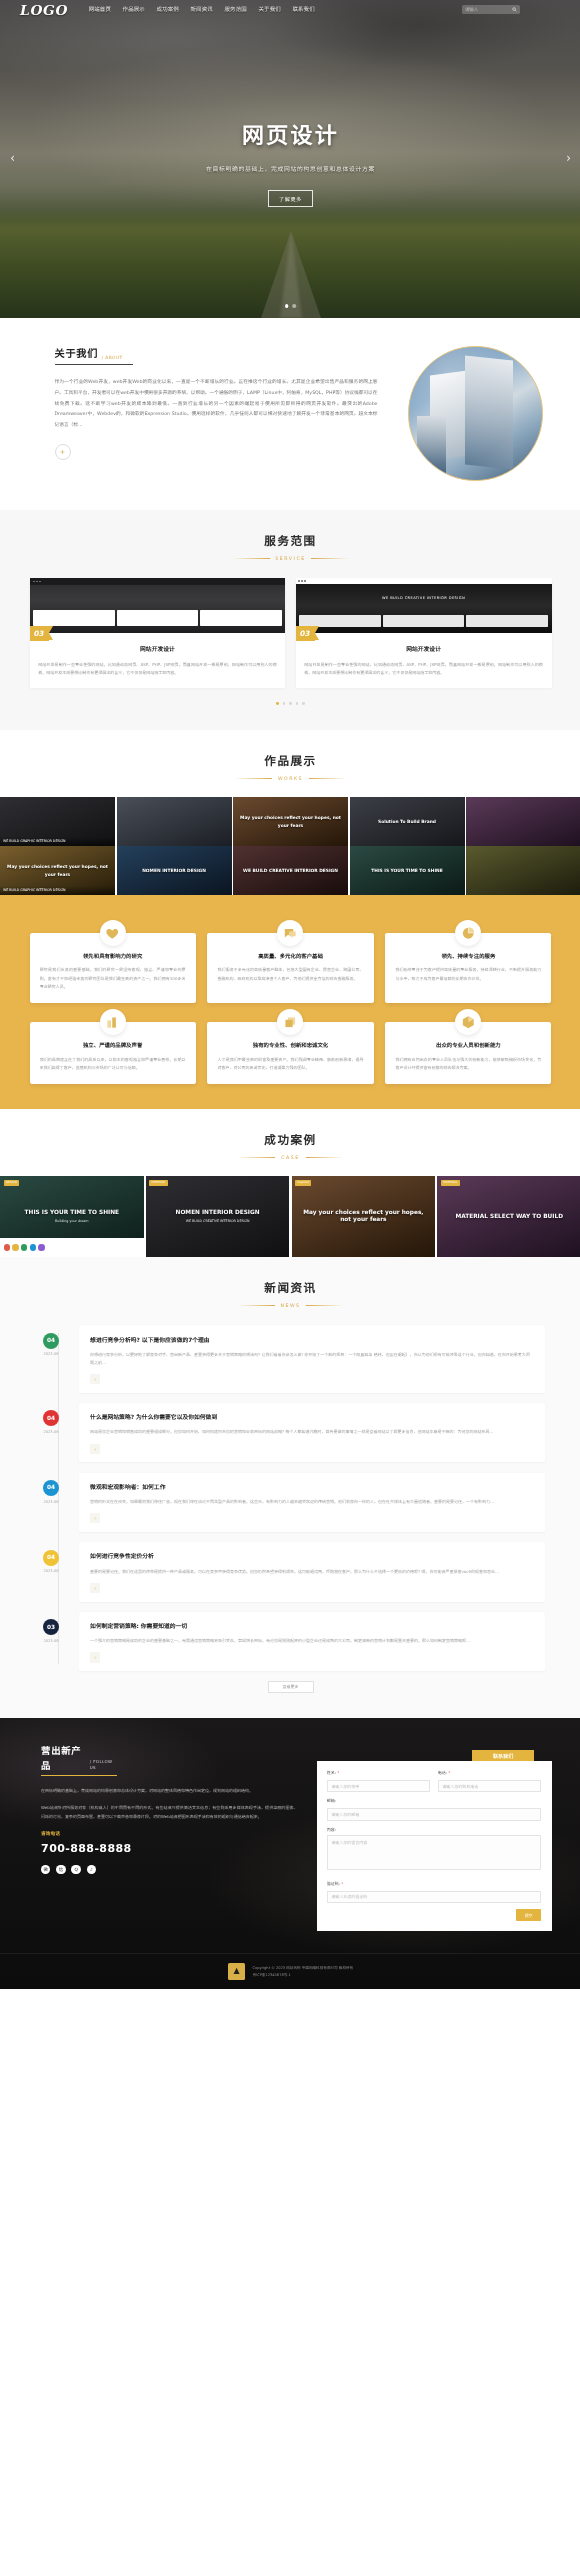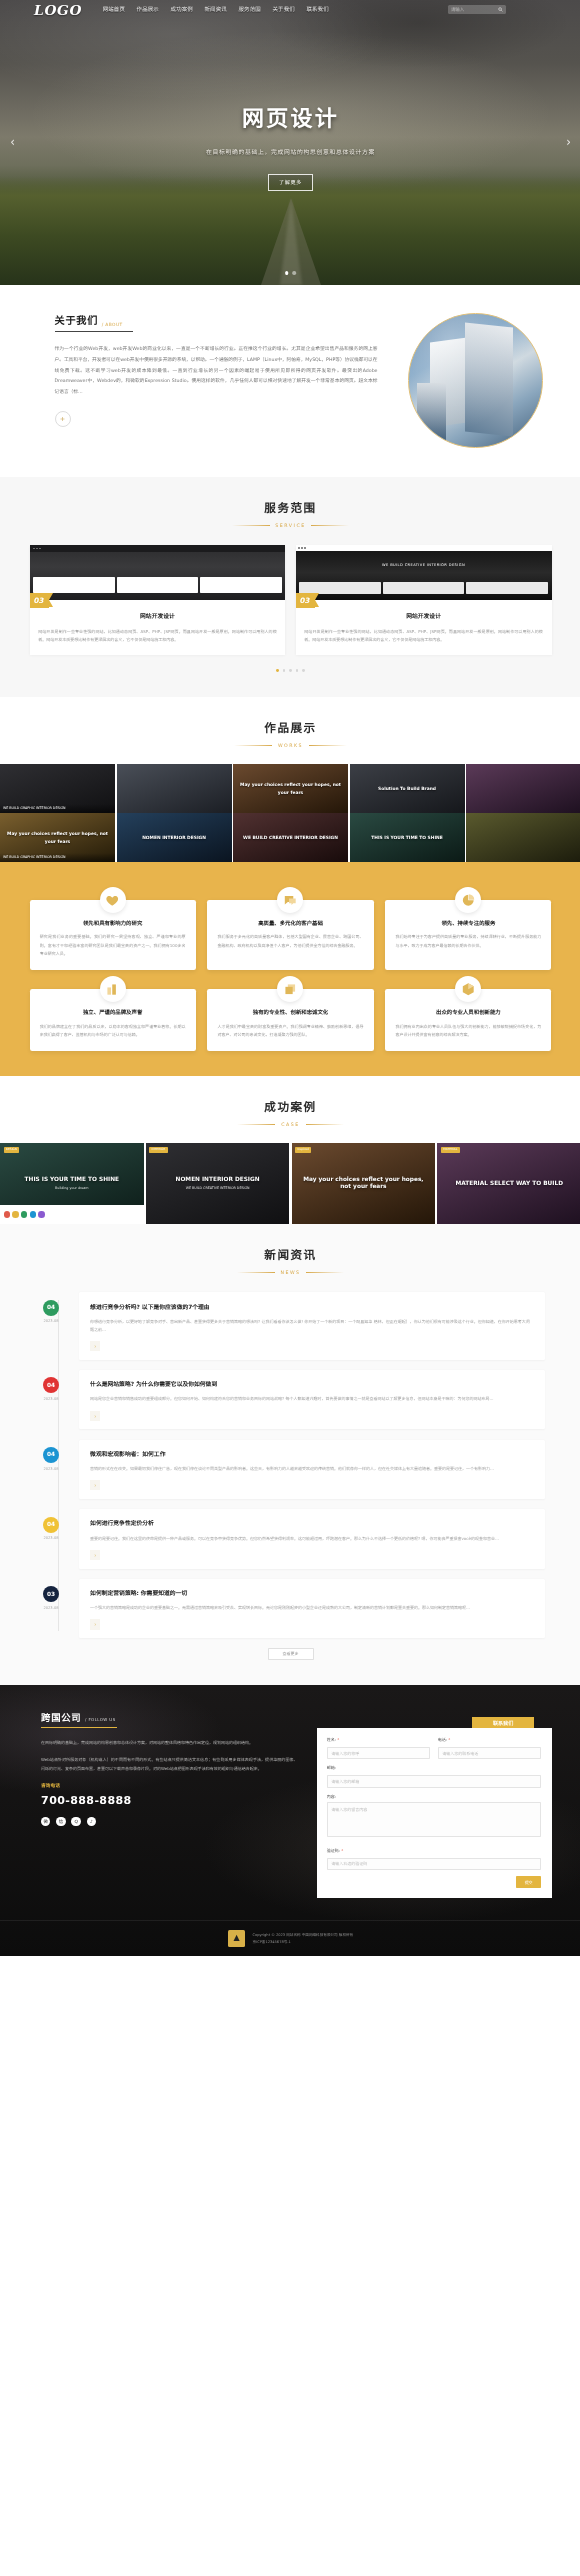--- a/index.html
+++ b/index.html
@@ -7,37 +7,37 @@
   html,body{width:581px;}
   body{
     font-family:"DejaVu Sans","Liberation Sans",sans-serif;
     background:#ffffff;color:#333;font-size:8.7px;line-height:1.6;
     -webkit-font-smoothing:antialiased;
   }
   .wrap{width:581px;position:relative;overflow:hidden;}
 
   
   .header{position:absolute;top:0;left:0;width:540px;height:19.6px;z-index:40;
-    display:flex;align-items:center;padding:0 34px;}
+    display:flex;align-items:center;padding:0 20px;}
   .logo{font-family:"DejaVu Serif","Liberation Serif",serif;font-style:italic;
     font-weight:bold;font-size:13.8px;color:#fff;letter-spacing:0.7px;
     text-shadow:0 0.7px 1.5px rgba(0,0,0,.5);margin-right:20.3px;}
   .nav{display:flex;align-items:center;gap:11.6px;flex:1;}
   .nav a{color:#f2f2f2;text-decoration:none;font-size:5.4px;white-space:nowrap;
     text-shadow:0 0.7px 0.7px rgba(0,0,0,.6);letter-spacing:0.2px;}
   .nav a.active{color:#fff;}
   .search-box{position:relative;width:58px;height:8.7px;background:rgba(255,255,255,.22);
     border-radius:1.5px;display:flex;align-items:center;padding:0 2.9px;}
   .search-box input{background:transparent;border:0;outline:0;color:#fff;
     font-size:4.4px;width:100%;font-family:inherit;}
   .search-box input::placeholder{color:rgba(255,255,255,.55);}
   .search-ic{position:absolute;right:2.9px;top:1.8px;width:5.1px;height:5.1px;}
 
   
-  .hero{position:relative;width:581px;height:285px;overflow:hidden;
+  .hero{position:relative;width:581px;height:318px;overflow:hidden;
     background:linear-gradient(180deg,#4c4a4a 0%,#55534e 22%,#6d6a60 38%,#7d7a6b 48%,#6e6f5c 58%,#44502f 70%,#2f3d1f 84%,#1d2714 100%);}
   .hero .sky{position:absolute;inset:0;
     background:
       radial-gradient(ellipse 305px 94px at 30% 12%, rgba(255,255,255,.10), transparent 70%),
       radial-gradient(ellipse 218px 65px at 72% 8%, rgba(0,0,0,.22), transparent 70%),
       radial-gradient(ellipse 363px 116px at 50% 40%, rgba(220,215,190,.22), transparent 72%);}
   .hero .field{position:absolute;left:0;right:0;bottom:0;height:109px;
     background:linear-gradient(180deg,rgba(92,100,50,.0) 0%,#56602f 18%,#3d4a22 55%,#27331a 100%);}
   .hero .rail{position:absolute;left:50%;bottom:0;transform:translateX(-50%);
     width:0;height:0;border-left:30.5px solid transparent;border-right:30.5px solid transparent;
@@ -622,21 +622,21 @@
       </div>
 
     </div>
     <div class="news-more">查看更多</div>
   </div>
 
   <div class="footer">
     <div class="footer-in">
       <div class="f-left">
         <div class="f-head">
-          <h2>跨国公司</h2>
+          <h2>营出新产品</h2>
           <span>/ FOLLOW US</span>
         </div>
         <p>在目标明确的基础上，完成网站的构思创意和总体设计方案，对网站的整体风格和特色作出定位，规划网站的组织结构。</p>
         <p>Web站点针对所服务对象（机构或人）的不同而有不同的形式。有些站点只提供简洁文本信息；有些则采用多媒体表现手法，提供华丽的图像、闪烁的灯光、复杂的页面布置，甚至可以下载声音和录像片段。对的Web站点把图形表现手法和有效的组织与通信结合起来。</p>
         <div class="f-tel-l">咨询电话</div>
         <div class="f-tel">700-888-8888</div>
         <div class="f-social">
           <i>微</i>
           <i>信</i>
           <i>Q</i>

